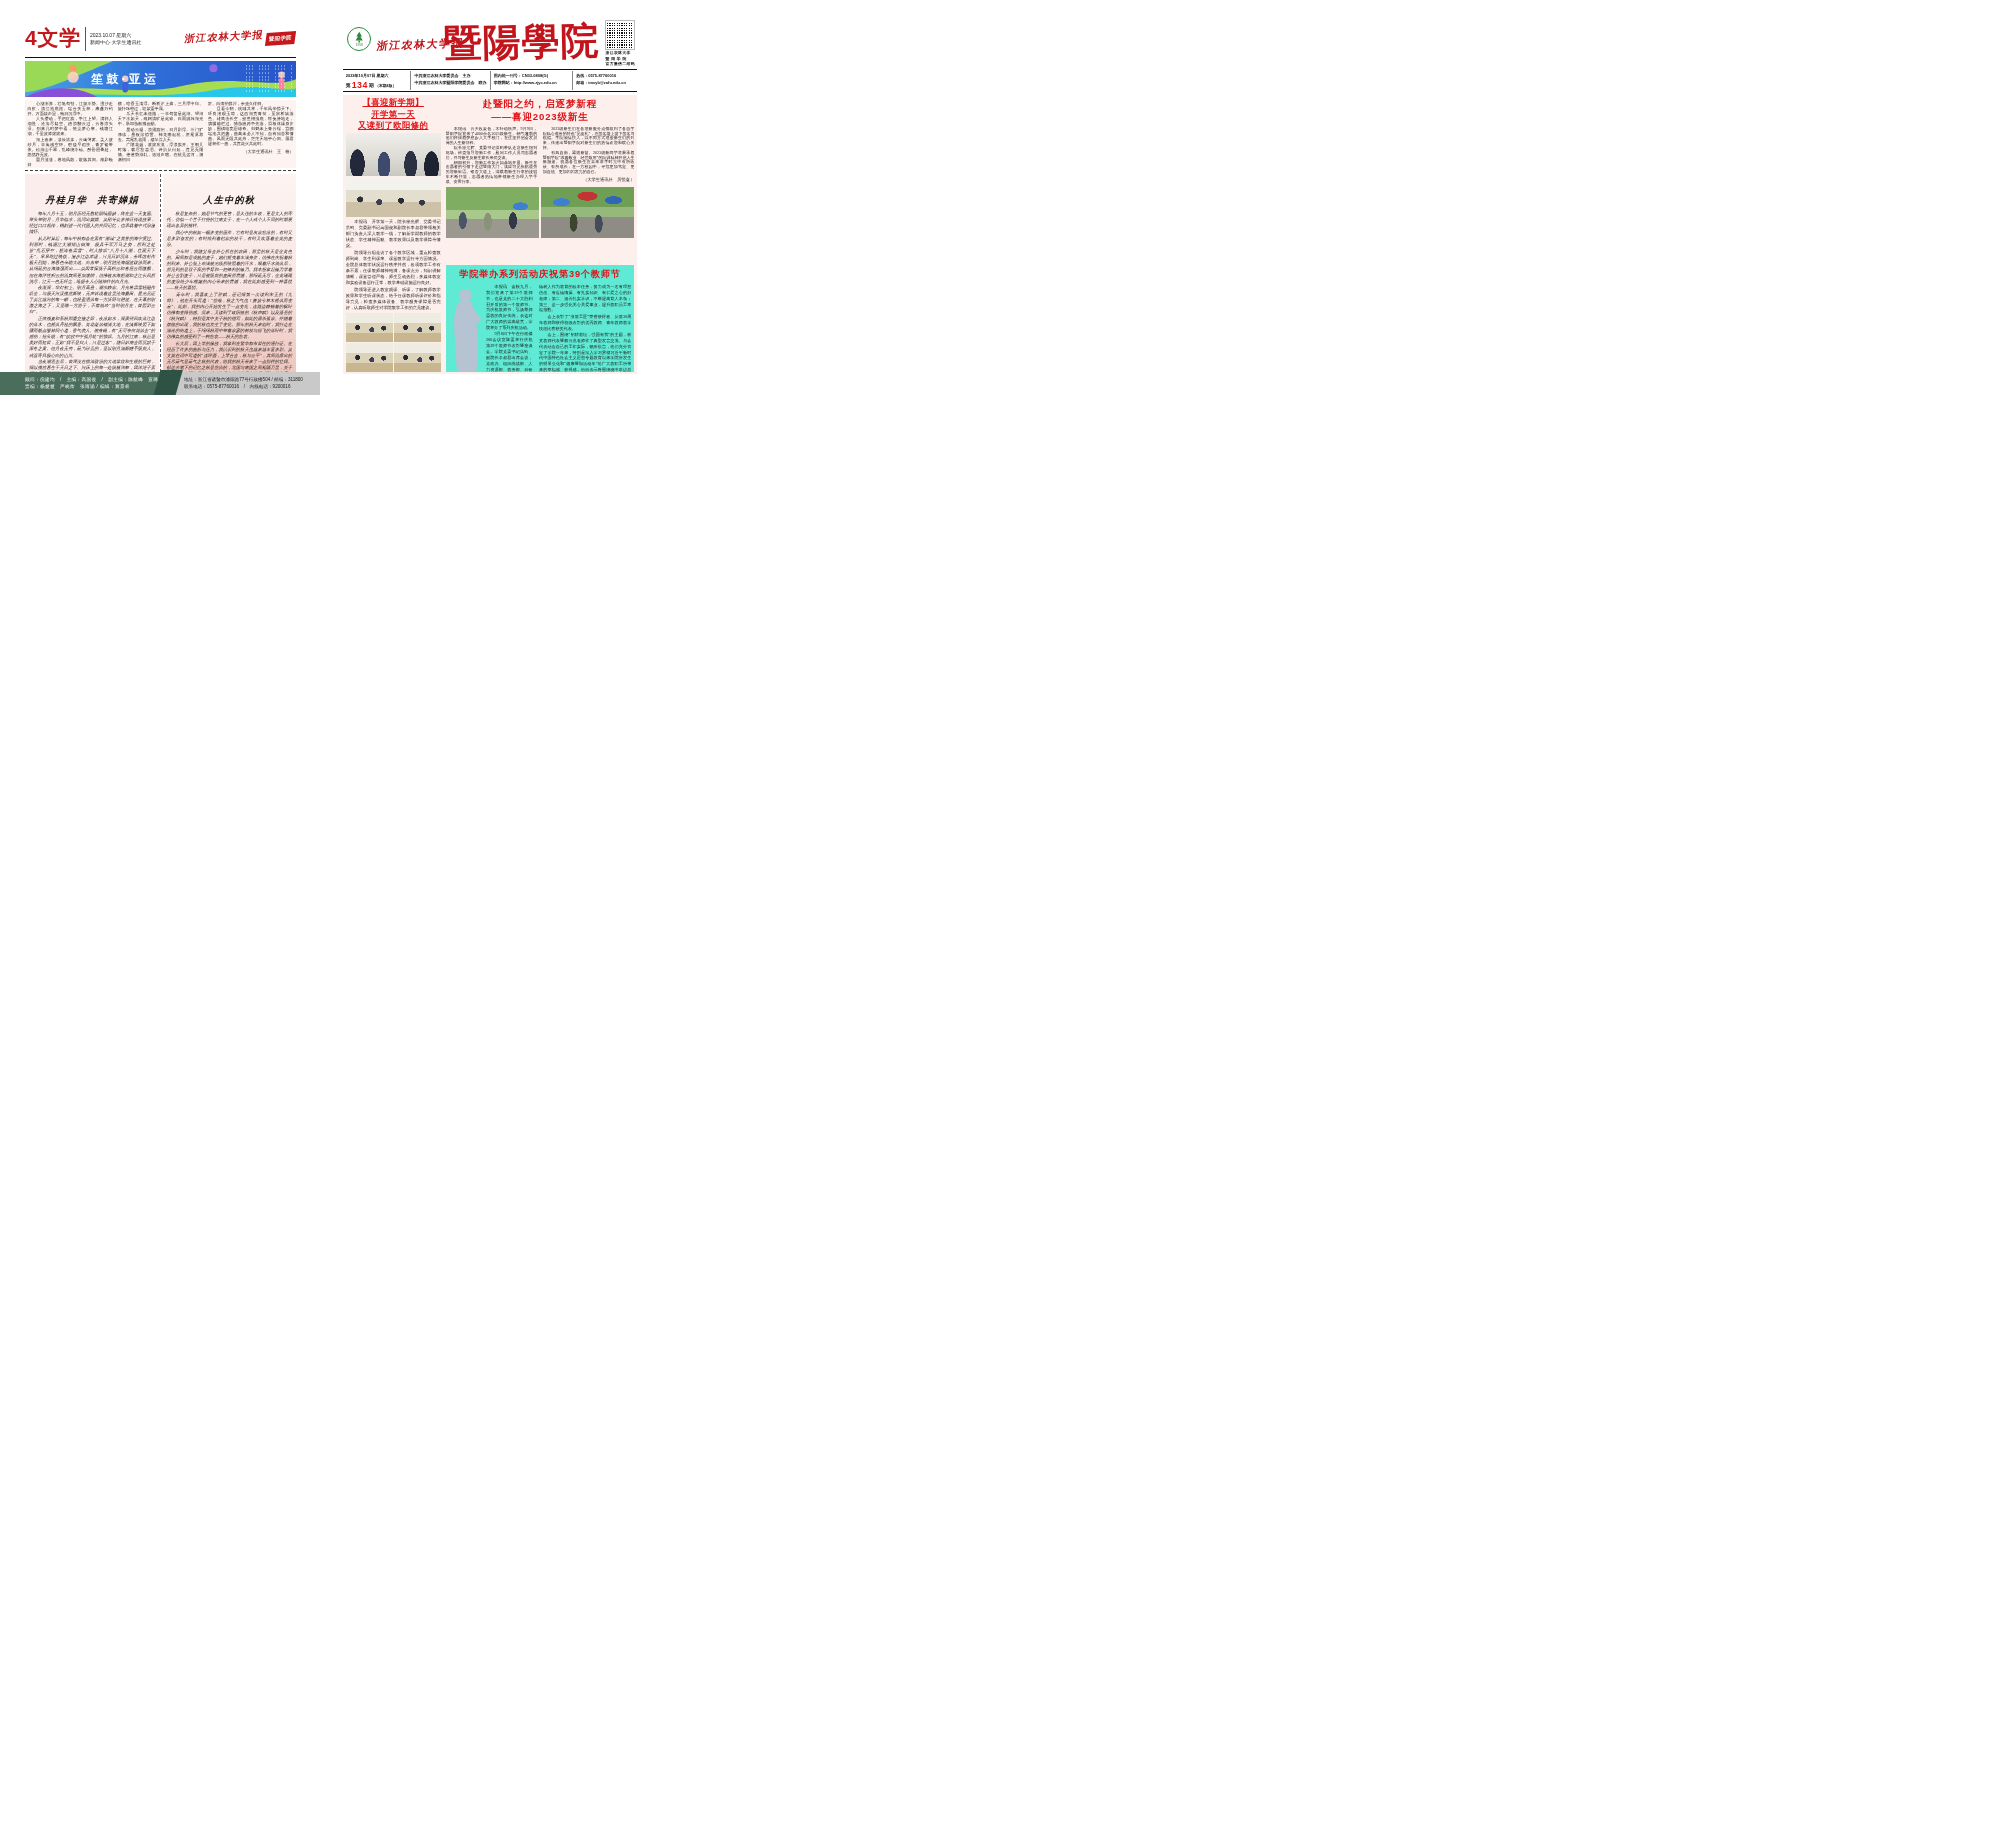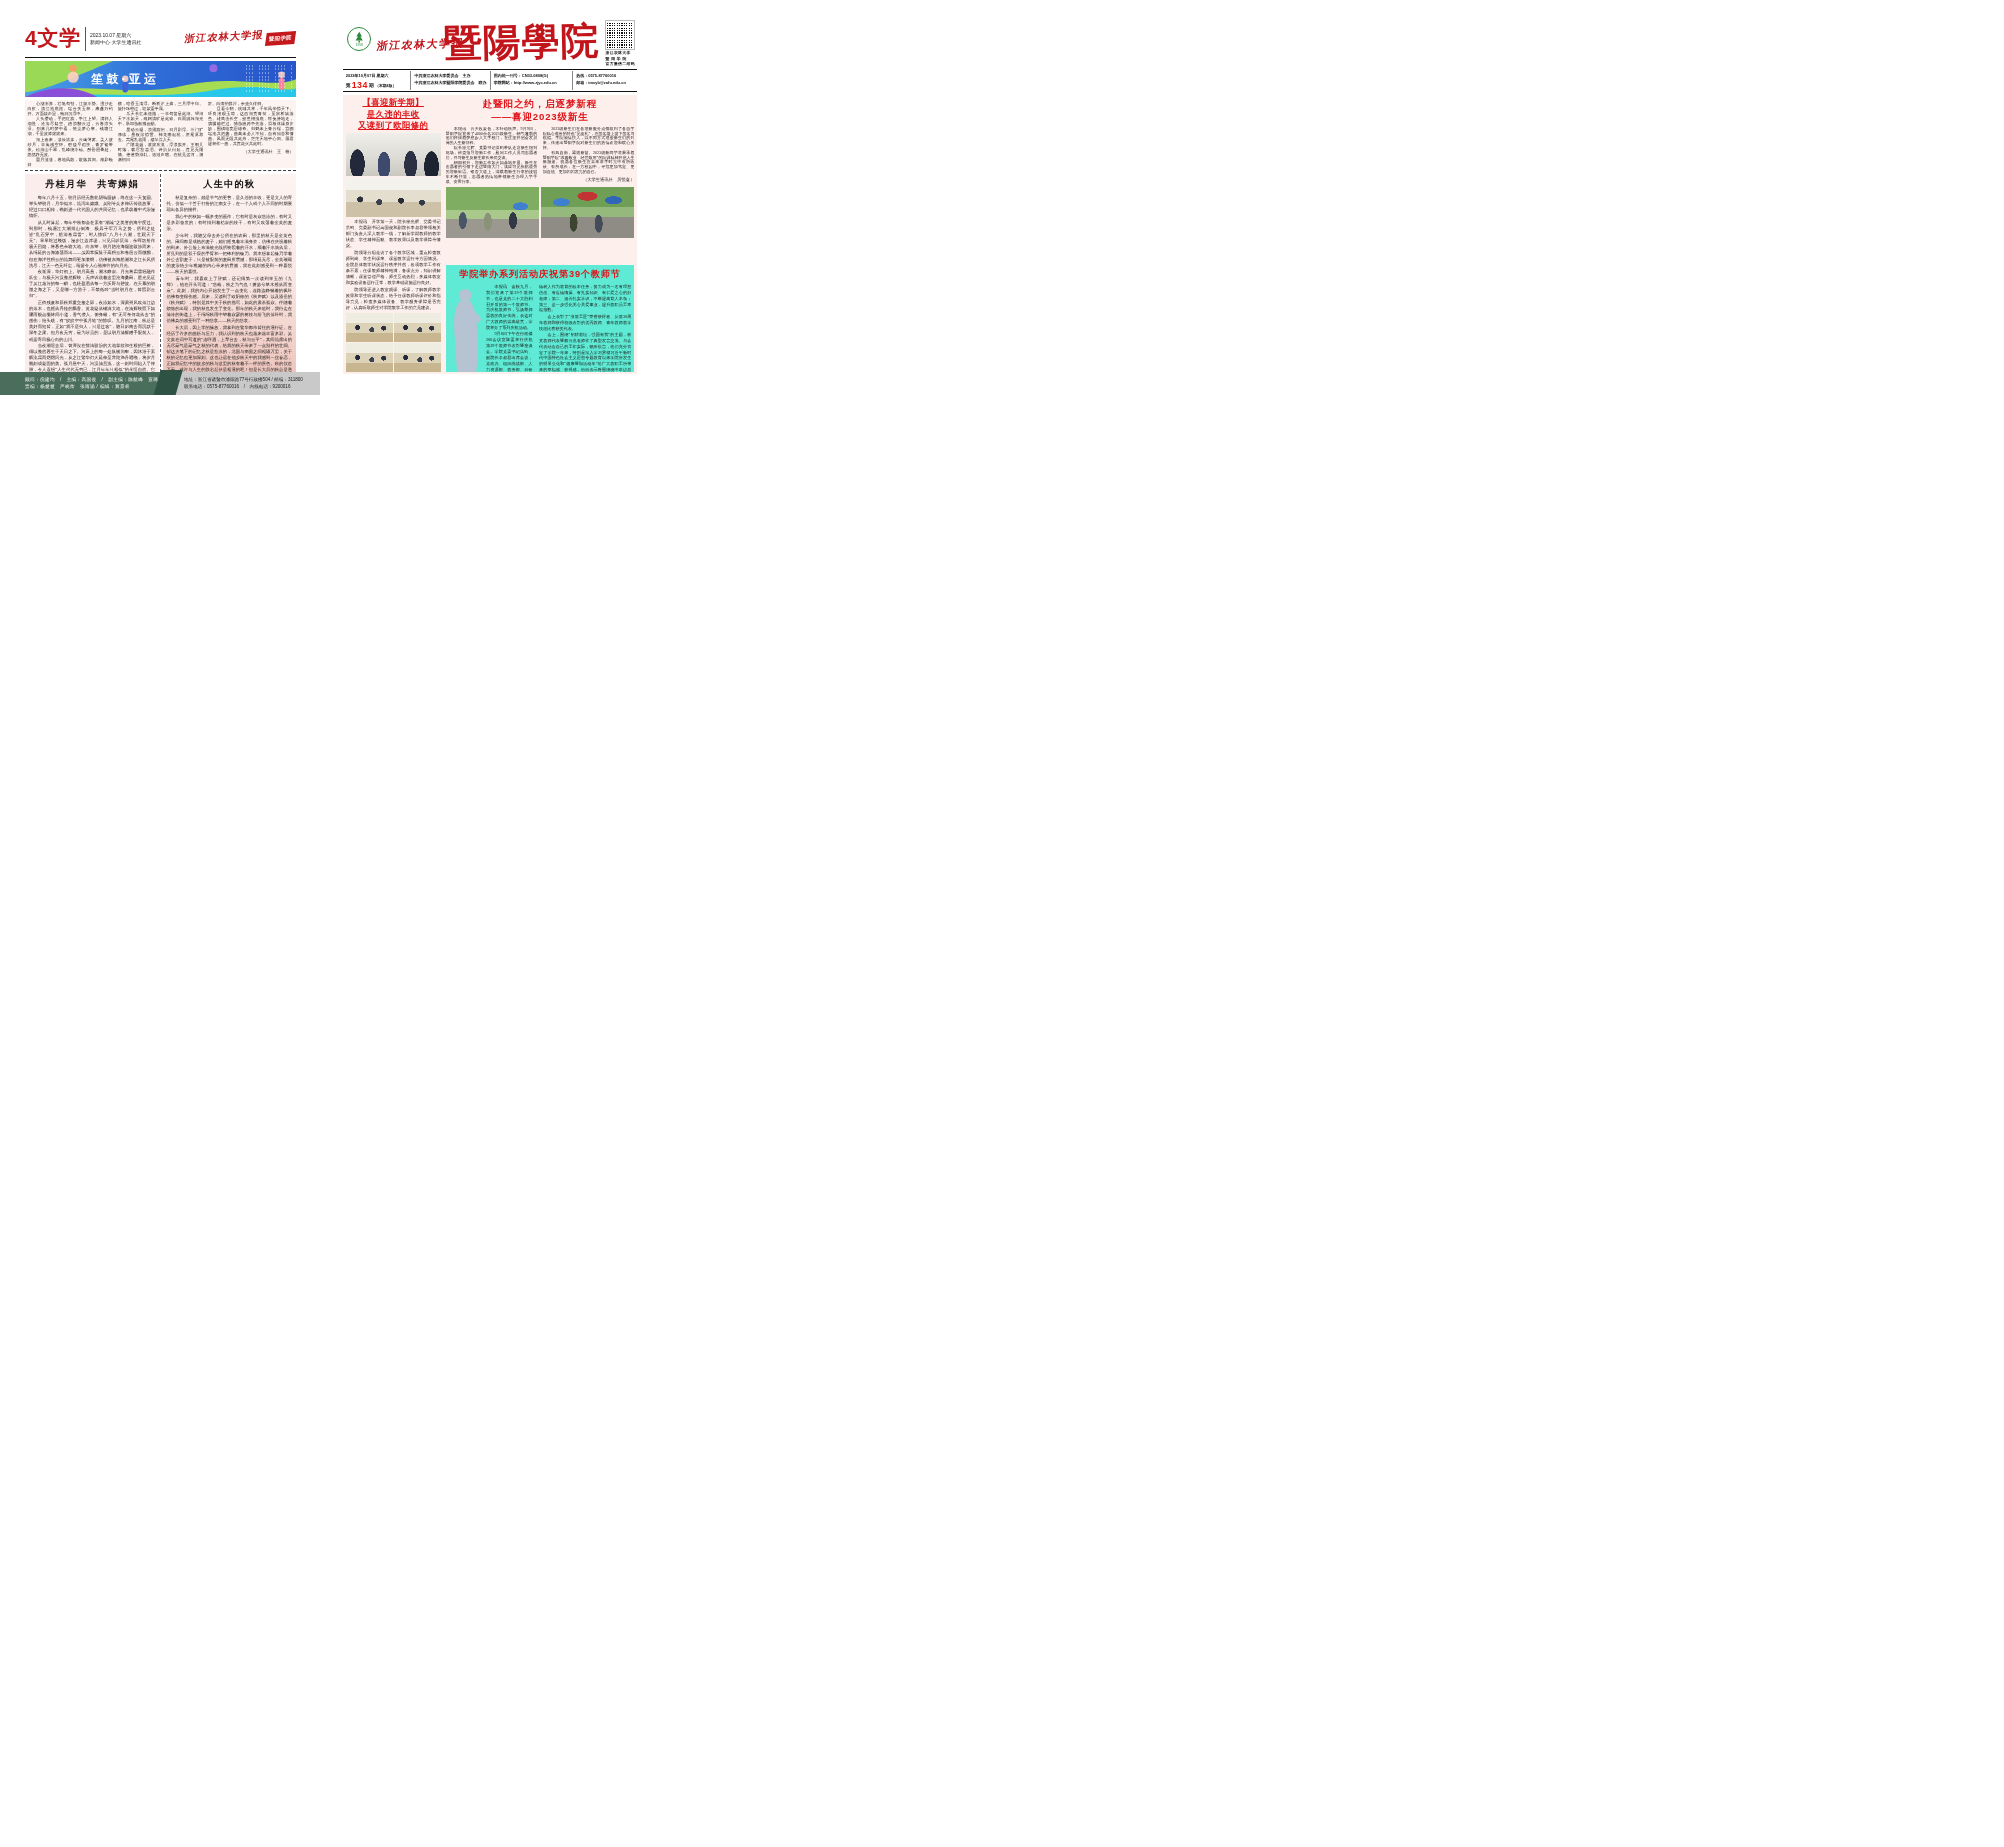--- a/index.html
+++ b/index.html
@@ -33,21 +33,21 @@
       background:repeating-linear-gradient(90deg,rgba(255,255,255,.65) 0 0.8px,transparent 0.8px 3.2px);
       -webkit-mask-image:repeating-linear-gradient(0deg,#000 0 2px,transparent 2px 3.6px);
       mask-image:repeating-linear-gradient(0deg,#000 0 2px,transparent 2px 3.6px);}
   .poem{position:absolute;left:25px;right:24px;top:100px;height:68px;background:#fdf4f1;
       display:flex;gap:4.8px;padding:0.8px 2.4px;box-sizing:border-box;overflow:hidden;
       font-size:4.1px;line-height:5px;}
   .poem-col{flex:1 1 0;overflow:hidden;}
   .poem-byline{text-align:right;margin-top:2.4px;font-size:4.2px;}
   .dash-h{position:absolute;left:25px;right:24px;top:170px;border-top:0.8px dashed #3a3a3a;}
   .features{position:absolute;left:25px;right:24px;top:174px;height:263px;display:flex;}
-  .art{box-sizing:border-box;padding:1px 4px;overflow:hidden;}
+  .art{box-sizing:border-box;padding:17px 4px;overflow:hidden;font-style:italic;}
   .art-title{font-family:"Liberation Sans","DejaVu Sans",sans-serif;font-weight:bold;
       font-size:9.2px;text-align:center;letter-spacing:1.2px;margin:3.2px 0 4px 0;color:#111;}
   .art .jus{font-size:4.3px;line-height:6.1px;}
   .byline{text-align:right;font-size:4.3px;margin-top:3.2px;}
   #art-moon{width:49.5%;background:#fbedeb;}
   .feat-divider{border-left:0.8px dashed #555;margin:0 1.2px;}
   #art-autumn{flex:1;background:
       radial-gradient(5.6px 2.8px at 12% 78%,rgba(226,150,150,.55),transparent 70%),
       radial-gradient(4.8px 2.4px at 32% 86%,rgba(222,140,140,.5),transparent 70%),
       radial-gradient(5.6px 2.8px at 58% 80%,rgba(229,160,155,.5),transparent 70%),
@@ -293,21 +293,21 @@
       <div class="seg-line">邮箱：tmxyb@zafu.edu.cn</div>
     </div>
   </div>
   <div class="rp-rule2"></div>
 
   <div class="rp-content">
 
     <div id="fd-col">
       <div class="red-head fd-head">
         <div>【喜迎新学期】</div>
-        <div>是久违的丰收</div>
+        <div>开学第一天</div>
         <div>又读到了欧阳修的</div>
       </div>
       <div class="photo ph-hallway"></div>
       <div class="photo ph-class-a"></div>
       <div class="fd-text jus">
           <p>　　本报讯　开学第一天，院长徐光辉、党委书记洪昀、党委副书记高国俊和副院长李叔君带领相关部门负责人深入教学一线，了解新学期教师的教学状态、学生精神面貌、教学效果以及教学保障等情况。</p>
           <p>　　院领导分组走访了各个教学区域，重点检查教师到岗、学生到课率、课堂教学运行等方面情况。全院总体教学状况运行秩序井然，各项教学工作有条不紊；任课教师精神饱满，备课充分，知识讲解清晰，课堂管理严格，师生互动热烈；多媒体教室和实验设备运行正常，教学基础设施运行良好。</p>
           <p>　　院领导还进入教室观课、听课，了解教师教学效果和学生听课状态，给予任课教师听课评价和指导意见；检查多媒体设备、教学服务保障是否完好，认真听取师生对学院教学工作的意见建议。</p>
         </div>
       <div class="ph-grid">

